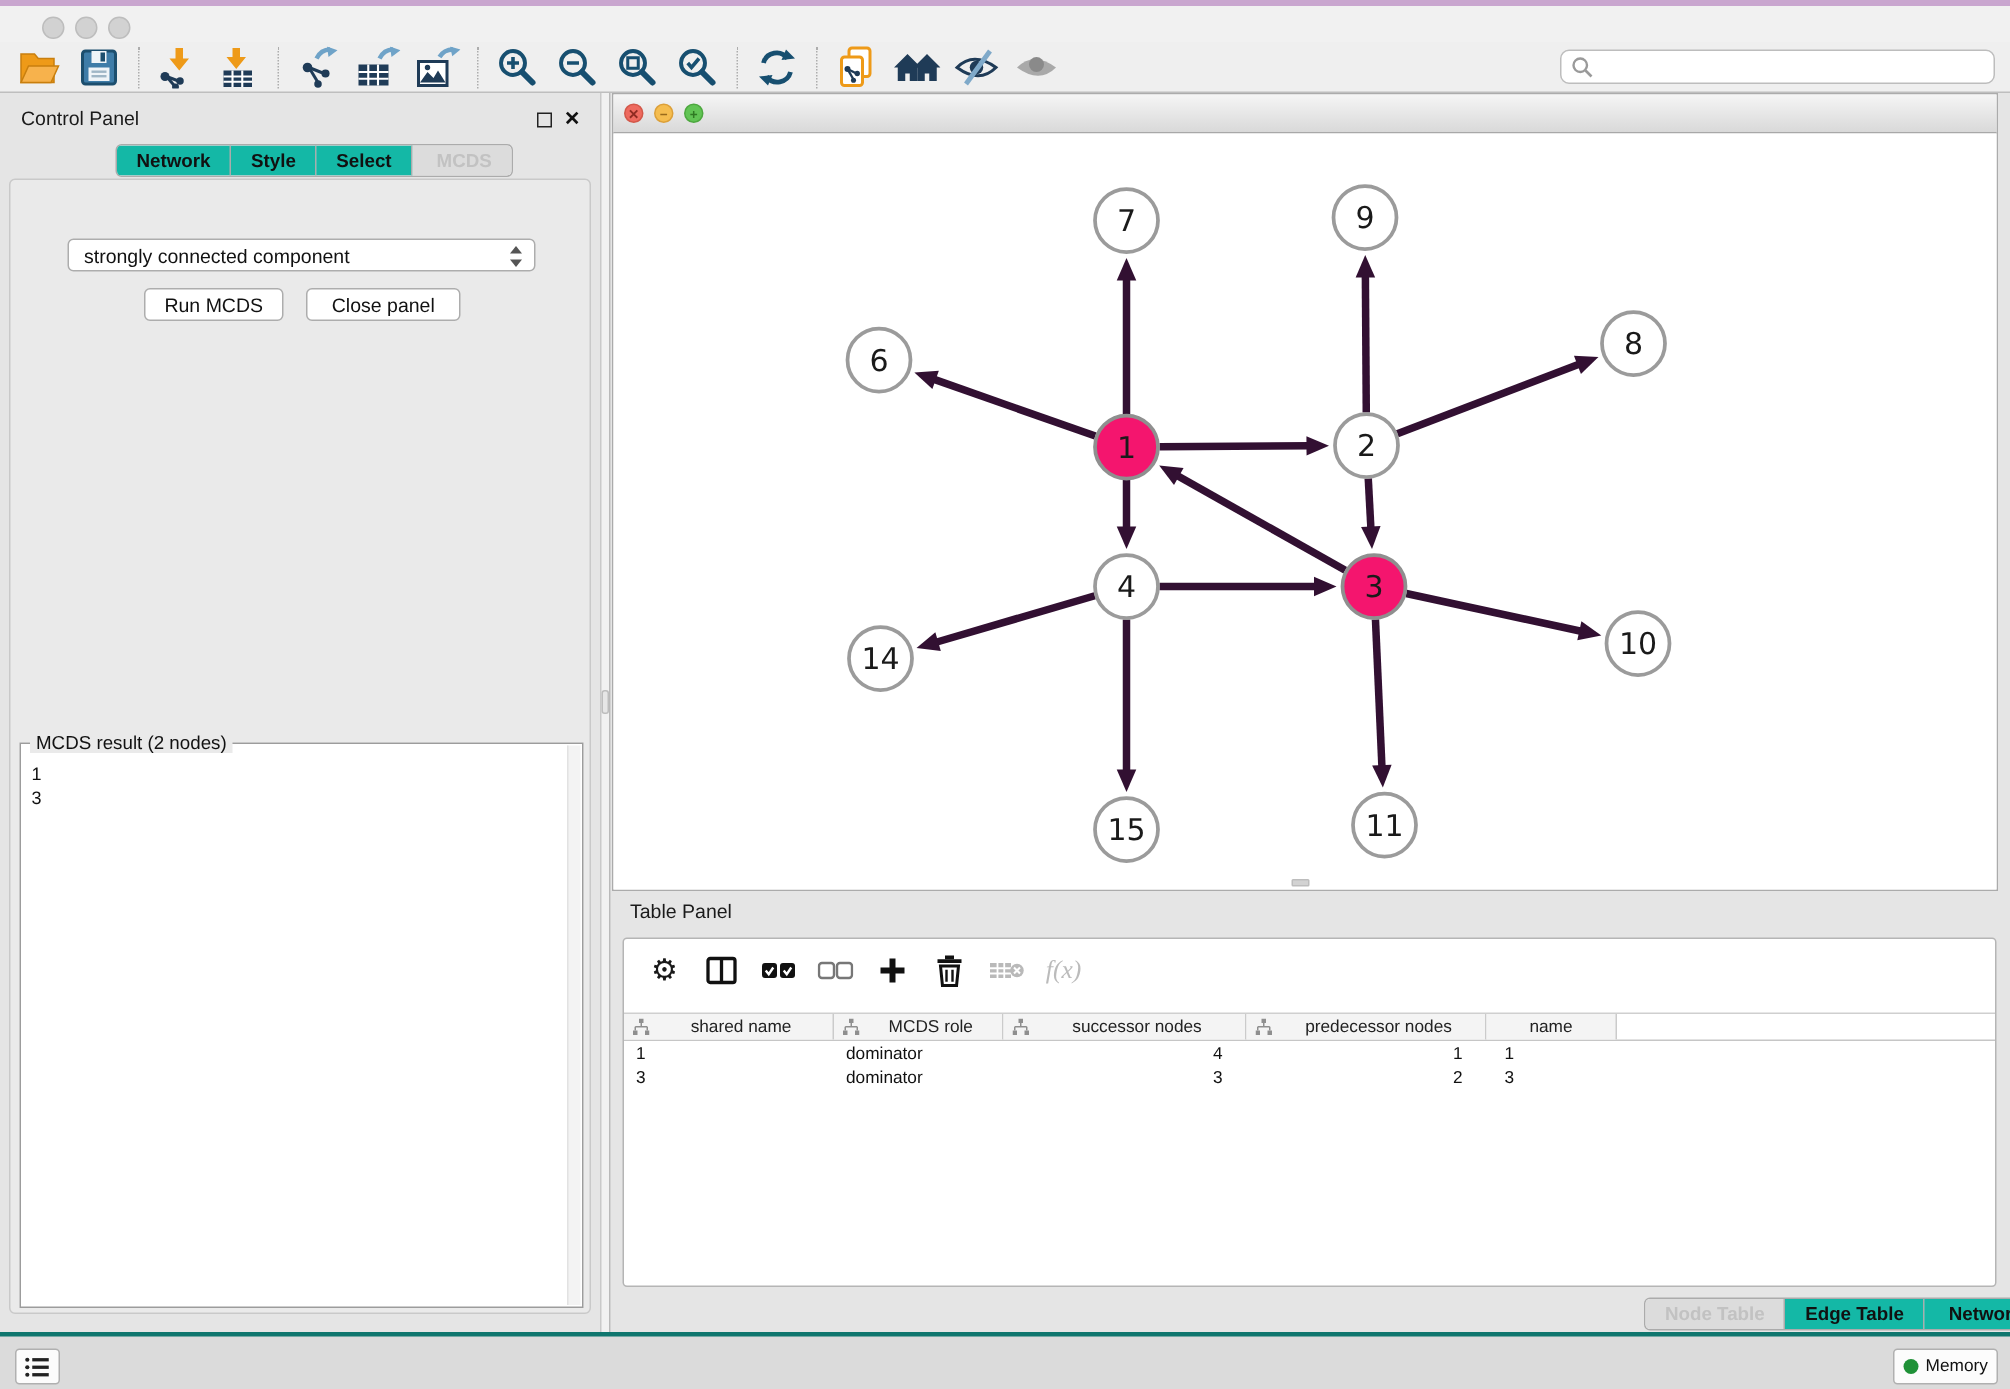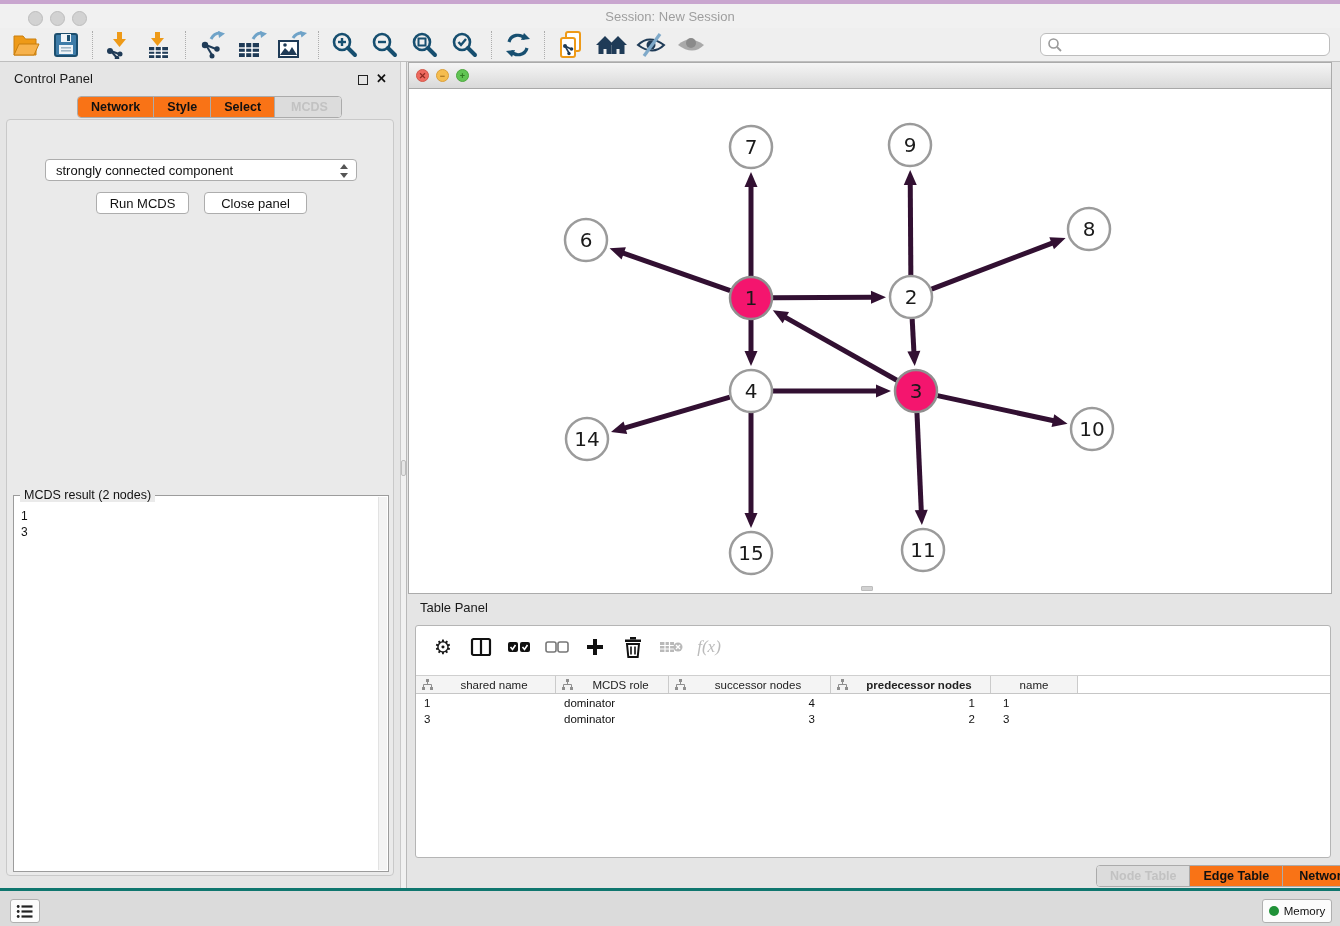--- a/index.html
+++ b/index.html
@@ -17,21 +17,21 @@
   .tb-div { width:1px; height:28px; border-left:1px dotted #ADADAD; margin:0 6px; }
   .search-field { position:absolute; right:10px; top:5px; width:290px; height:23px; background:#fff; border:1px solid #BDBDBD; border-radius:6px; display:flex; align-items:center; padding-left:6px; }
 
   
   .control-panel { position:absolute; left:0; top:62px; width:400px; height:826px; background:#E5E5E5; }
   .panel-title { position:absolute; left:14px; top:9px; font-size:13px; color:#1A1A1A; }
   .icon-max { position:absolute; width:10px; height:10px; border:1.5px solid #222; top:13px; }
   .icon-close { position:absolute; top:9px; font-size:13px; font-weight:bold; color:#111; cursor:default; }
 
   .seg-group { position:absolute; display:inline-flex; border:1px solid #ABABAB; border-radius:4px; overflow:hidden; height:22px; background:#fff; }
-  .seg { border-right:1px solid #ABABAB; padding:0 13px; display:flex; align-items:center; background:#f97316; font-weight:bold; font-size:12.5px; color:#111; white-space:nowrap; }
+  .seg { border-right:1px solid #ABABAB; padding:0 13px; display:flex; align-items:center; background:#14b8a6; font-weight:bold; font-size:12.5px; color:#111; white-space:nowrap; }
   .seg:last-child { border-right:none;padding-left:16px; }
   .seg-selected { background:#DCDCDC; color:#C2C2C2; }
 
   .cp-tabs { left:77px; top:34px; }
   .cp-inner { position:absolute; left:6px; top:57px; width:388px; height:757px; background:#EAEAEA; border:1px solid #C9C9C9; border-radius:4px; }
   .opt-label { position:absolute; left:0; top:18px; width:100%; text-align:center; font-size:13px; color:#111; }
   .criterion-select { position:absolute; left:38px; top:39px; width:312px; height:22px; background:#fff; border:1px solid #ADADAD; border-radius:4px; font-size:13px; color:#111; display:flex; align-items:center; padding-left:10px; }
   .stepper { position:absolute; right:7px; top:3px; width:10px; height:16px; }
   .stepper:before { content:""; position:absolute; left:1px; top:1px; border-left:4px solid transparent; border-right:4px solid transparent; border-bottom:5px solid #555; }
   .stepper:after { content:""; position:absolute; left:1px; bottom:1px; border-left:4px solid transparent; border-right:4px solid transparent; border-top:5px solid #555; }
@@ -85,21 +85,20 @@
   .mem-dot { width:10px; height:10px; border-radius:50%; background:#1F9137; }
 </style>
 </head>
 <body>
 
 <div class="top-accent"></div>
 <div class="titlebar">
   <div class="traffic-gray" style="left:28px;"></div>
   <div class="traffic-gray" style="left:50px;"></div>
   <div class="traffic-gray" style="left:72px;"></div>
-  <div class="win-title">Session: New Session</div>
 </div>
 
 <div class="toolbar">
   <div class="tbi">
     <svg width="28" height="26" viewBox="0 0 28 26">
         <path d="M2 4 h9 l2.5 3 H24 v16 H2 z" fill="#EE9A18" stroke="#C97F0E" stroke-width="1"></path>
         <path d="M2 23 l5-11 h20 l-5 11 z" fill="#F7B24C" stroke="#C97F0E" stroke-width="1"></path>
       </svg>
   </div>
   <div class="tbi">
@@ -437,21 +436,21 @@
             <rect x="4" y="0" width="3" height="3" fill="#8F8F8F"></rect>
             <line x1="5.5" y1="3" x2="5.5" y2="5.5" stroke="#8F8F8F" stroke-width="1"></line>
             <line x1="1.5" y1="5.5" x2="9.5" y2="5.5" stroke="#8F8F8F" stroke-width="1"></line>
             <line x1="1.5" y1="5.5" x2="1.5" y2="8" stroke="#8F8F8F" stroke-width="1"></line>
             <line x1="9.5" y1="5.5" x2="9.5" y2="8" stroke="#8F8F8F" stroke-width="1"></line>
             <rect x="0" y="8" width="3" height="3" fill="#8F8F8F"></rect>
             <rect x="8" y="8" width="3" height="3" fill="#8F8F8F"></rect>
           </svg>
           <span class="th-label">successor nodes</span>
         </div>
-        <div class="th-cell" style="width: 160px; font-weight: bold;">
+        <div class="th-cell" style="width: 160px;">
           <svg class="th-tree" width="11" height="11" viewBox="0 0 11 11">
             <rect x="4" y="0" width="3" height="3" fill="#8F8F8F"></rect>
             <line x1="5.5" y1="3" x2="5.5" y2="5.5" stroke="#8F8F8F" stroke-width="1"></line>
             <line x1="1.5" y1="5.5" x2="9.5" y2="5.5" stroke="#8F8F8F" stroke-width="1"></line>
             <line x1="1.5" y1="5.5" x2="1.5" y2="8" stroke="#8F8F8F" stroke-width="1"></line>
             <line x1="9.5" y1="5.5" x2="9.5" y2="8" stroke="#8F8F8F" stroke-width="1"></line>
             <rect x="0" y="8" width="3" height="3" fill="#8F8F8F"></rect>
             <rect x="8" y="8" width="3" height="3" fill="#8F8F8F"></rect>
           </svg>
           <span class="th-label">predecessor nodes</span>

